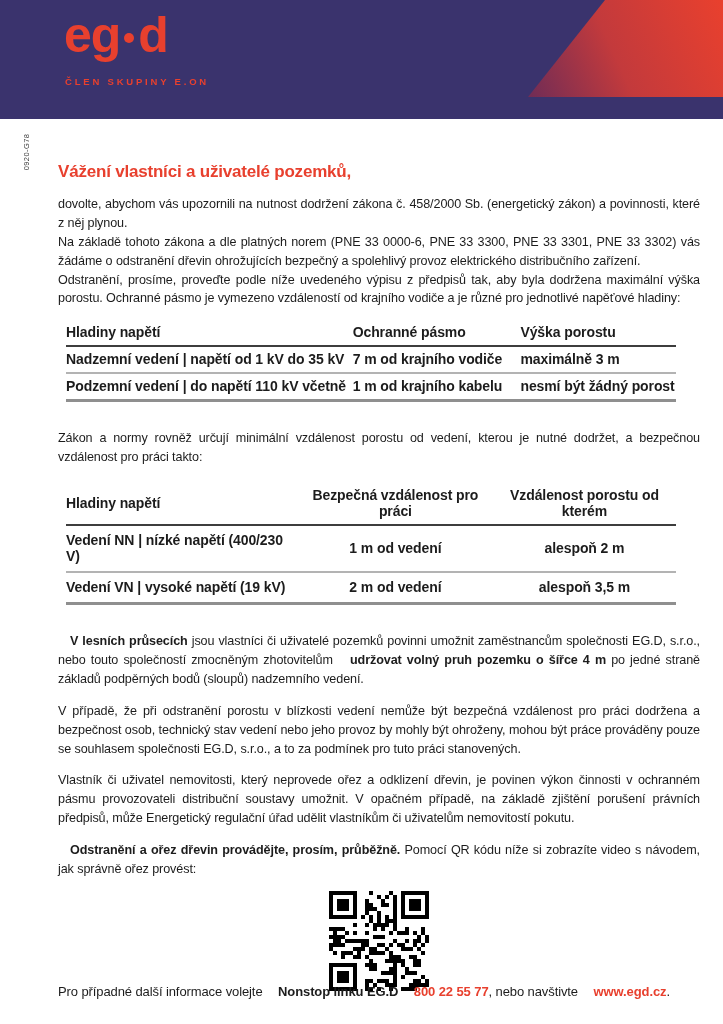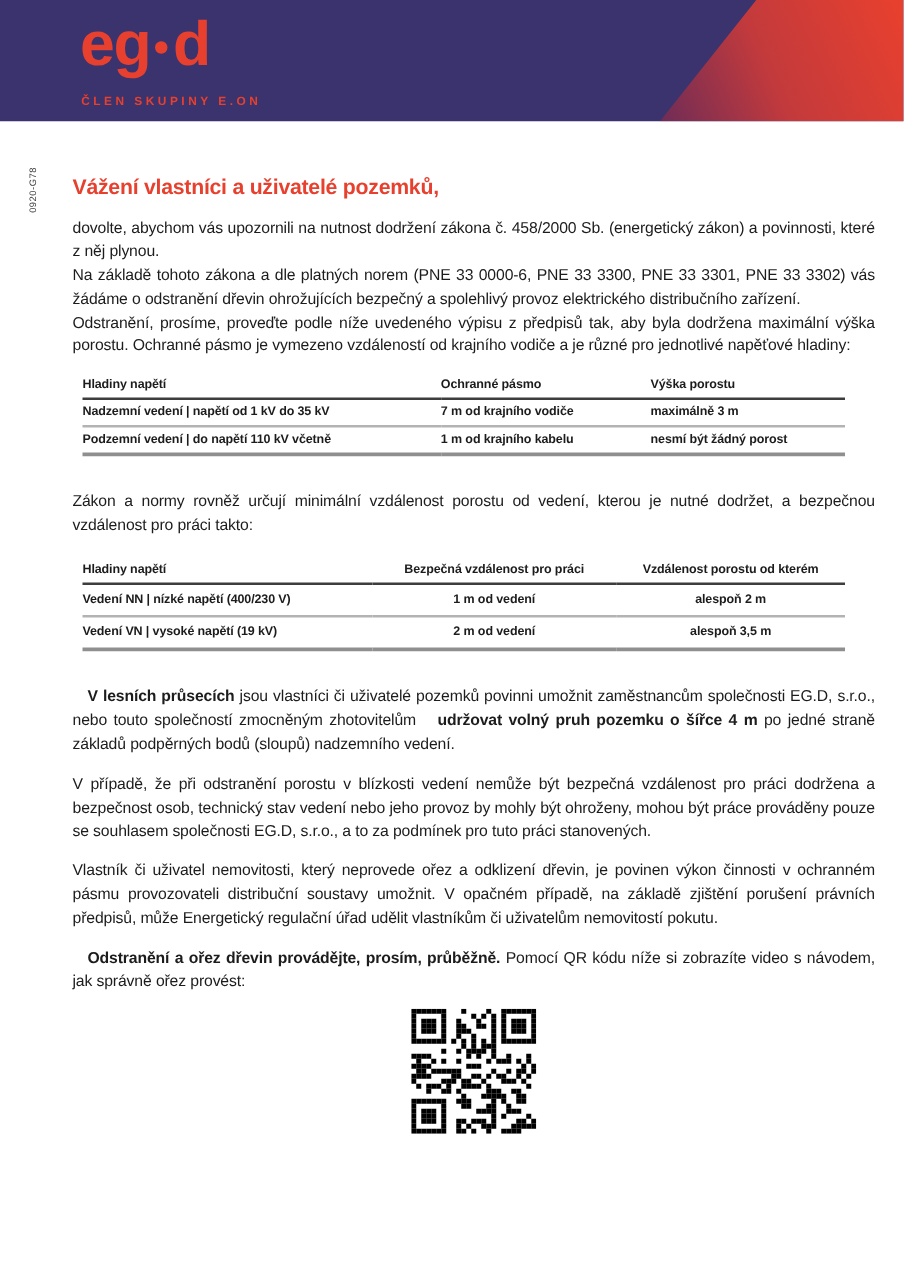--- a/index.html
+++ b/index.html
@@ -18,21 +18,21 @@
   .page{
     position:relative;
     width:723px;height:1024px;
     background:#fff;
     overflow:hidden;
     margin:0 auto;
   }
   
   .banner{
     position:relative;
-    width:723px;height:97px;
+    width:723px;height:119px;
     background:var(--navy);
   }
   .banner svg{position:absolute;top:0;left:0;display:block;}
   .logo{
     position:absolute;left:64px;top:10px;
     color:var(--red);
     font-size:50px;font-weight:bold;
     letter-spacing:-1px;
     line-height:1;
     display:flex;align-items:center;
@@ -79,21 +79,21 @@
   p.gap{margin-top:13px;}
   p.gap-lg{margin-top:27px;}
   b{font-weight:bold;margin-left:12px;}
   
   table{
     border-collapse:collapse;
     width:610px;
     margin:14px 0 0 8px;
     table-layout:fixed;
     color:var(--ink);
-    font-size:10px;font-weight:bold;
+    font-size:14px;font-weight:bold;
     letter-spacing:-.1px;
   }
   th{
     text-align:left;
     border-bottom:2px solid var(--line-dark);
     padding:2px 0 5px 0;
     font-weight:bold;
   }
   td{
     border-bottom:2px solid var(--line-light);
@@ -488,14 +488,17 @@
           <rect x="48" y="96" width="4" height="4" fill="#000"></rect>
           <rect x="60" y="96" width="4" height="4" fill="#000"></rect>
           <rect x="72" y="96" width="4" height="4" fill="#000"></rect>
           <rect x="76" y="96" width="4" height="4" fill="#000"></rect>
           <rect x="80" y="96" width="4" height="4" fill="#000"></rect>
           <rect x="84" y="96" width="4" height="4" fill="#000"></rect>
         </svg>
     </div>
   </main>
 
+  <footer>
+    <span>Pro případné další informace volejte </span><b>Nonstop linku EG.D</b><b class="red"> 800 22 55 77</b><span>, nebo navštivte </span><b class="red">www.egd.cz</b><span>.</span>
+  </footer>
 
 </div>
 
 </body></html>

